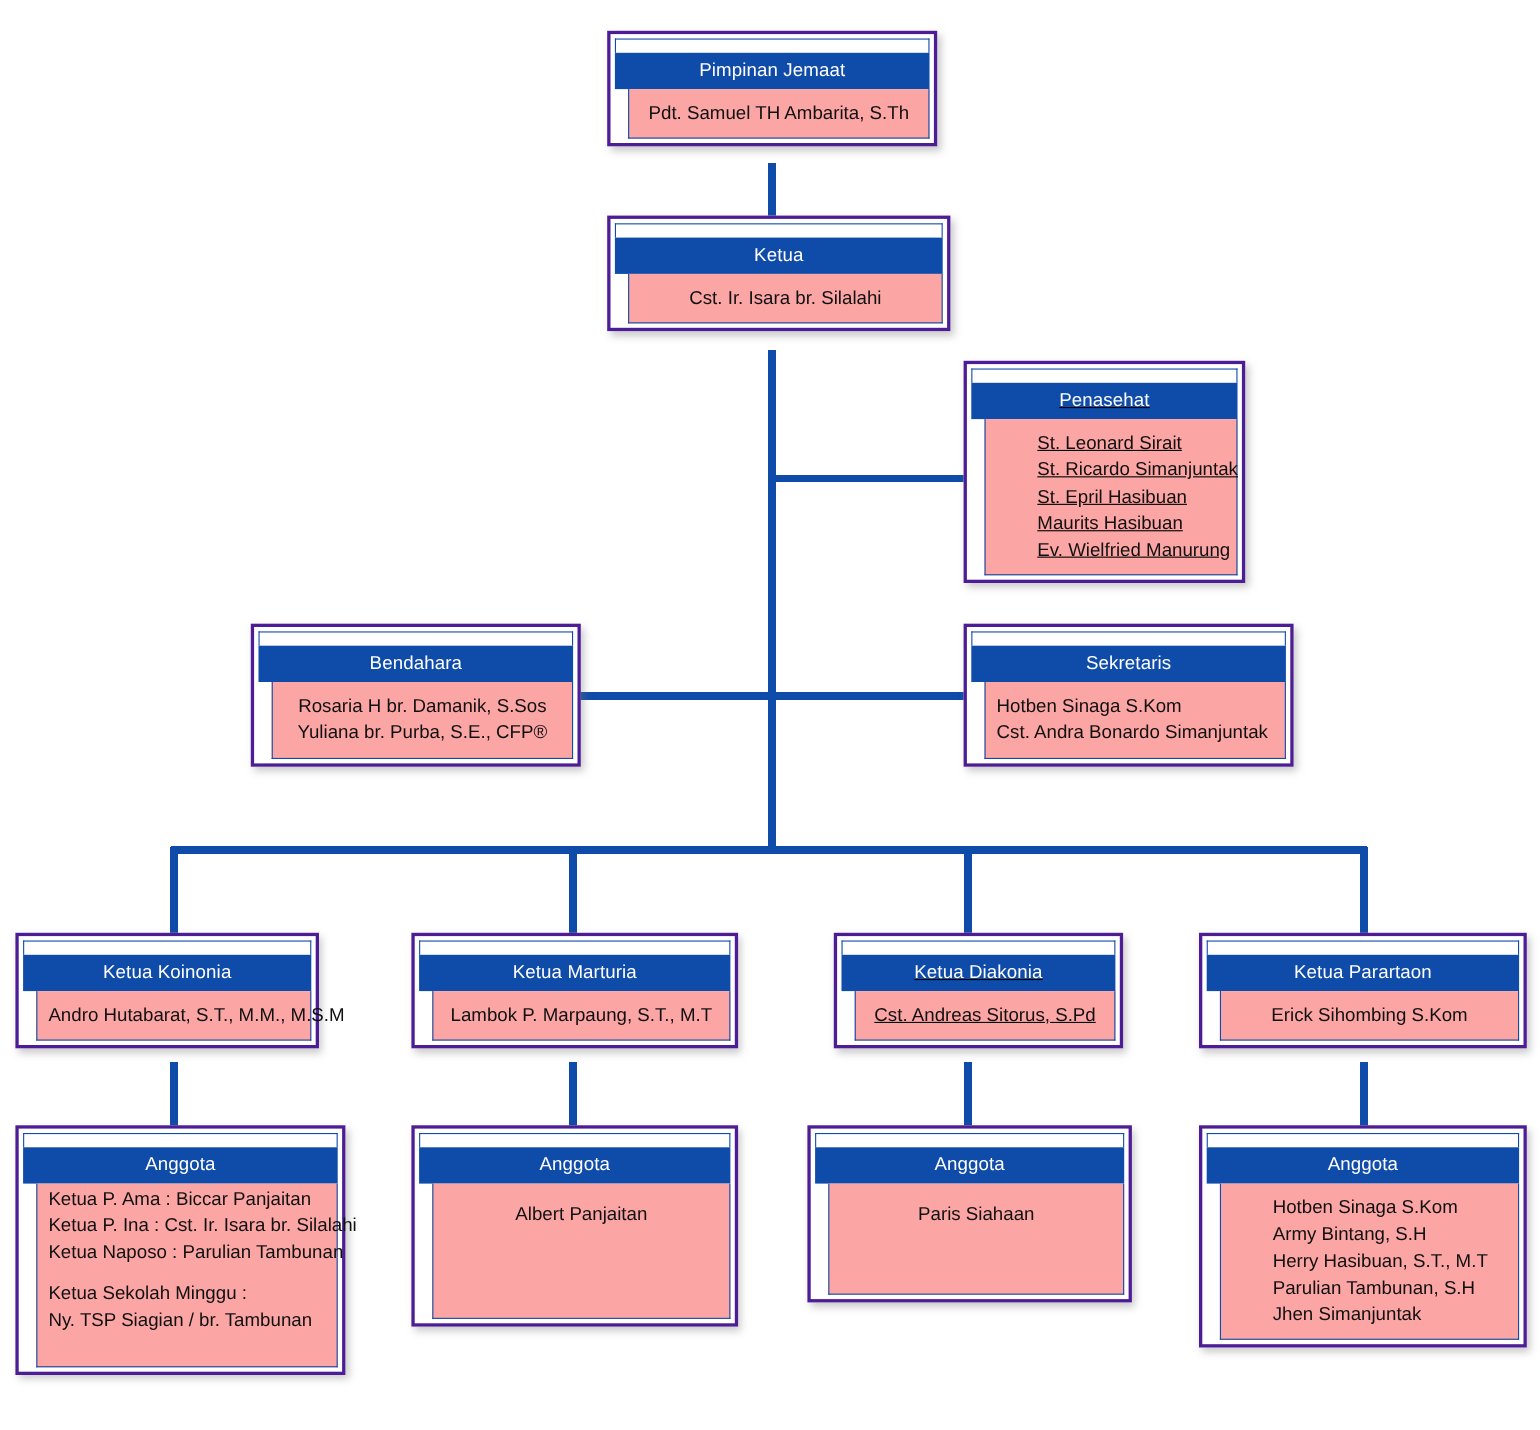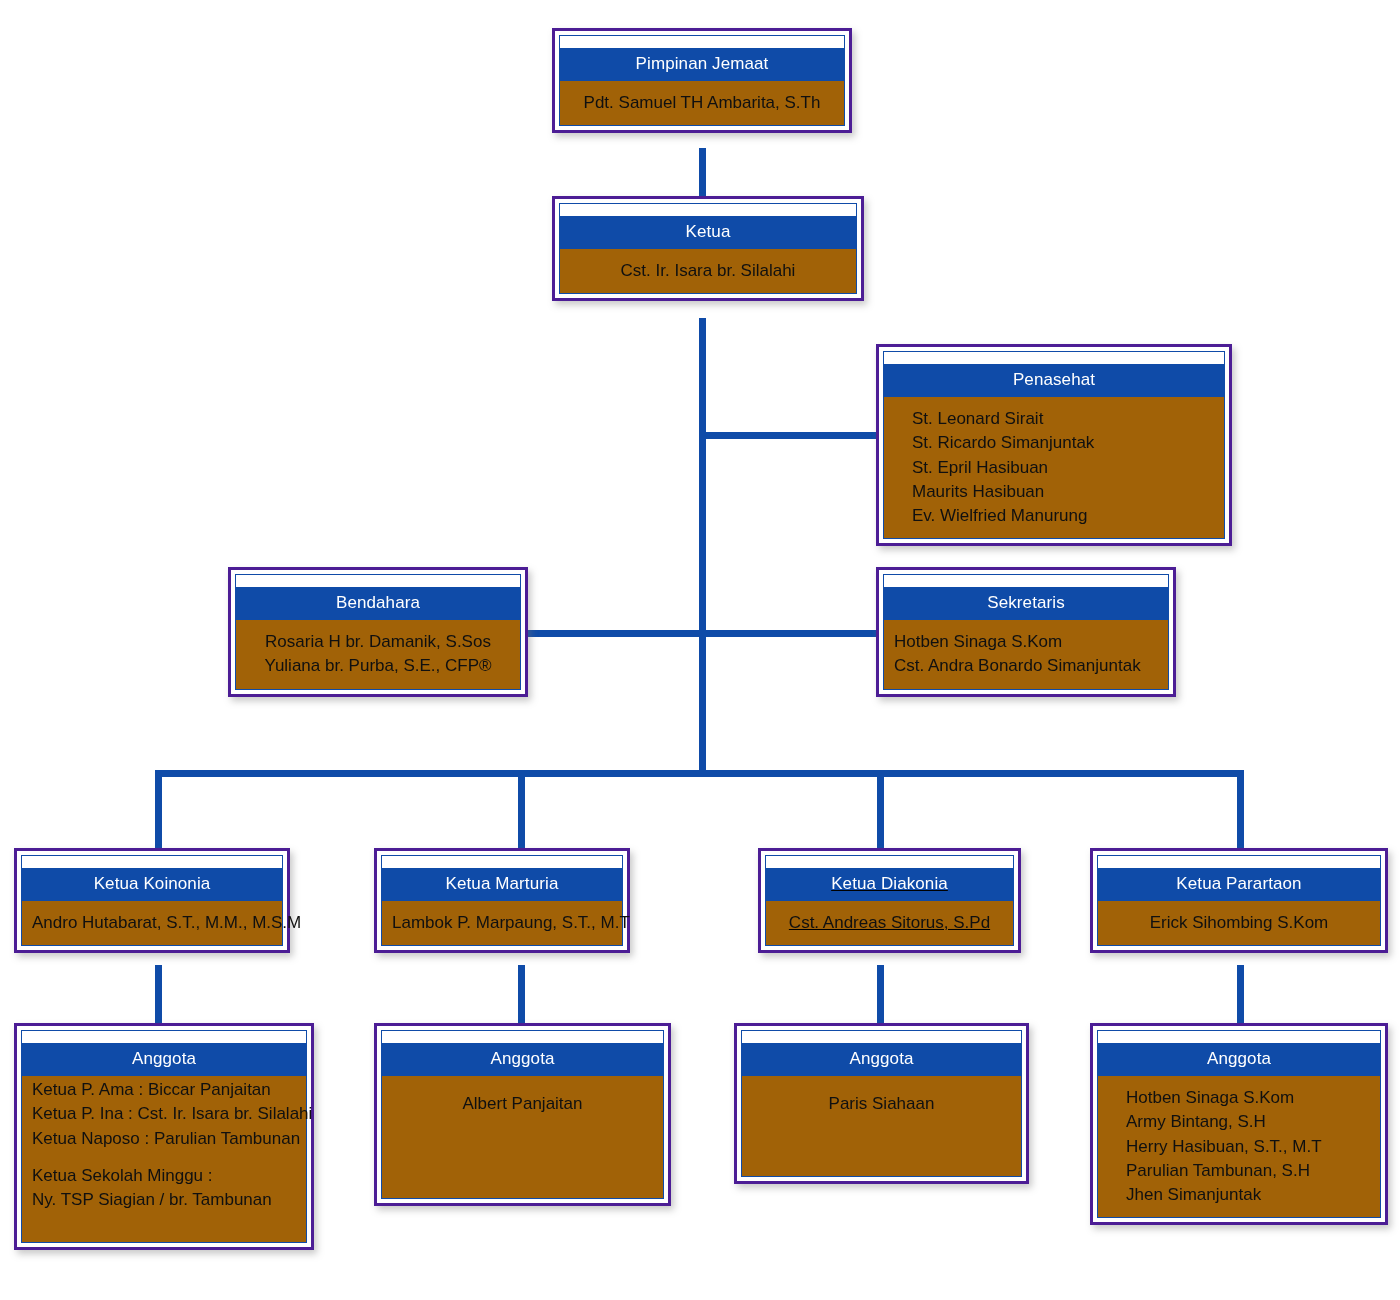--- a/index.html
+++ b/index.html
@@ -49,35 +49,36 @@
     background: #0F4BA8;
     color: #ffffff;
     text-align: center;
     font-size: 17px;
     line-height: 1.25;
     padding: 5px 6px 7px 6px;
     box-sizing: border-box;
     letter-spacing: 0.1px;
   }
   .org-box-body {
-    background: #a16207;
+    background: #fca5a5;
     border: 1px solid #0F4BA8;
     border-top: none;
     box-sizing: border-box;
     color: #101010;
     font-size: 17px;
     line-height: 1.42;
     padding: 10px 10px 10px 10px;
     text-align: center;
+    margin-left: 12px;
   }
   .org-box-body.left {
     text-align: left;
   }
   .org-box-body.indent {
-    padding-left: 28px;
+    padding-left: 47px;
     text-align: left;
   }
   .body-line {
     white-space: pre;
     min-height: 1px;
   }
   .body-line.spacer {
     height: 13px;
   }
 </style>
@@ -120,21 +121,21 @@
   </div>
 
   <div class="org-box" style="left:552px; top:196px; width:312px;">
     <div class="org-box-topstrip"></div>
     <div class="org-box-header">Ketua</div>
     <div class="org-box-body">
         <div class="body-line">Cst. Ir. Isara br. Silalahi</div>
       </div>
   </div>
 
-  <div class="org-box" style="left:876px; top:344px; width:356px;">
+  <div class="org-box" style="left:876px; top:328px; width:256px;text-decoration:underline;">
     <div class="org-box-topstrip"></div>
     <div class="org-box-header">Penasehat</div>
     <div class="org-box-body indent">
         <div class="body-line">St. Leonard Sirait</div>
         <div class="body-line">St. Ricardo Simanjuntak</div>
         <div class="body-line">St. Epril Hasibuan</div>
         <div class="body-line">Maurits Hasibuan</div>
         <div class="body-line">Ev. Wielfried Manurung</div>
       </div>
   </div>
@@ -171,21 +172,21 @@
     <div class="org-box-body left" style="padding-top:2px; padding-bottom:30px;">
         <div class="body-line">Ketua P. Ama : Biccar Panjaitan</div>
         <div class="body-line">Ketua P. Ina : Cst. Ir. Isara br. Silalahi</div>
         <div class="body-line">Ketua Naposo : Parulian Tambunan</div>
         <div class="body-line spacer">&nbsp;</div>
         <div class="body-line">Ketua Sekolah Minggu :</div>
         <div class="body-line">Ny. TSP Siagian / br. Tambunan</div>
       </div>
   </div>
 
-  <div class="org-box" style="left:374px; top:848px; width:256px;">
+  <div class="org-box" style="left:374px; top:848px; width:297px;">
     <div class="org-box-topstrip"></div>
     <div class="org-box-header">Ketua Marturia</div>
     <div class="org-box-body">
         <div class="body-line">Lambok P. Marpaung, S.T., M.T</div>
       </div>
   </div>
 
   <div class="org-box" style="left:374px; top:1023px; width:297px;">
     <div class="org-box-topstrip"></div>
     <div class="org-box-header">Anggota</div>

